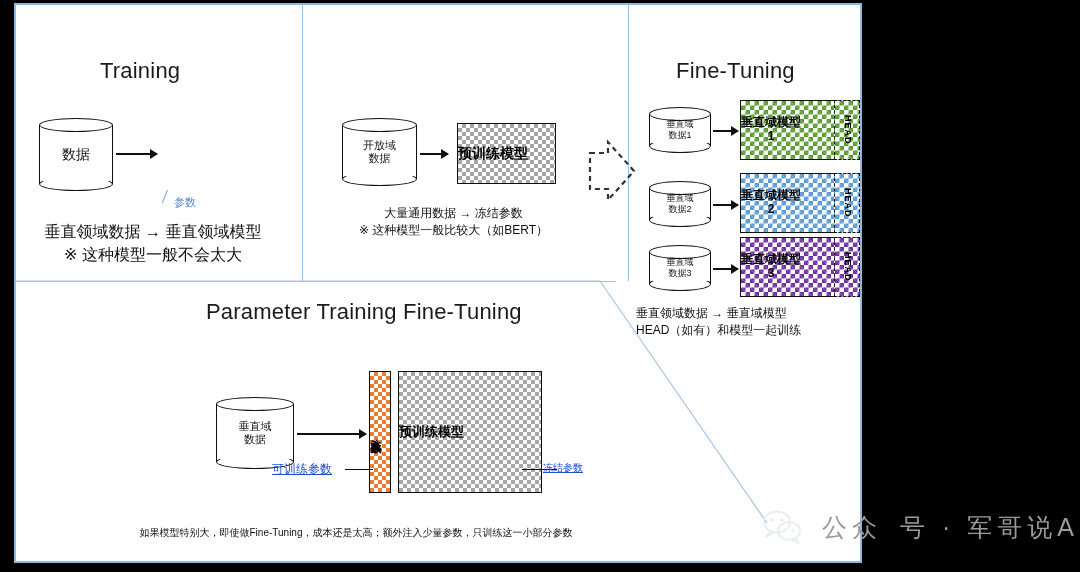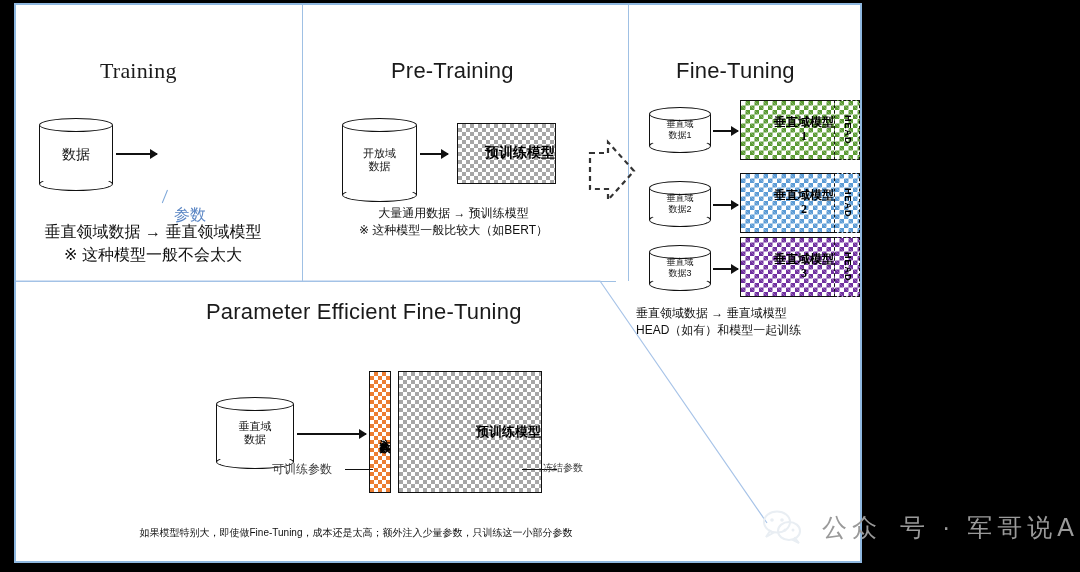--- a/index.html
+++ b/index.html
@@ -37,22 +37,22 @@
 
   
   .arrow{position:absolute;height:1.5px;background:#111;}
   .arrow::after{content:"";position:absolute;right:-1px;top:50%;
       transform:translateY(-50%);
       border-top:5px solid transparent;border-bottom:5px solid transparent;
       border-left:8px solid #111;}
 
   
   .chk{position:absolute;border:1.5px solid #111;box-sizing:border-box;
-       display:flex;align-items:center;justify-content:flex-end;
-       color:#000;font-weight:bold;text-align:center;line-height:1.15;font-family:Liberation Serif, serif;}
+       display:flex;align-items:center;justify-content:flex-start;
+       color:#000;font-weight:bold;text-align:center;line-height:1.15;}
   .chk .t{position:relative;z-index:2;white-space:pre-line;}
 
   .p-blue{background-color:#ffffff;
     background-image:
       linear-gradient(45deg,#4472c4 25%,transparent 25%,transparent 75%,#4472c4 75%),
       linear-gradient(45deg,#4472c4 25%,transparent 25%,transparent 75%,#4472c4 75%);
     background-size:10px 10px;background-position:0 0,5px 5px;}
   .p-gray{background-color:#ffffff;
     background-image:
       linear-gradient(45deg,#a6a6a6 25%,transparent 25%,transparent 75%,#a6a6a6 75%),
@@ -85,21 +85,21 @@
   .head-strip .ht{font-size:9px;font-weight:bold;color:#000;
       writing-mode:vertical-rl;letter-spacing:1px;line-height:1;z-index:2;}
 
   
   .cap{position:absolute;color:#111;line-height:1.45;white-space:pre-line;
        text-align:center;}
 
   
   .leader{position:absolute;background:#111;height:1px;}
   .leader-blue{position:absolute;background:#7da7d9;}
-  .lbl-sm{position:absolute;color:#404040;white-space:nowrap;}
+  .lbl-sm{position:absolute;color:#1d4ed8;white-space:nowrap;text-decoration:underline;}
   .lbl-blue{position:absolute;color:#5b86c4;white-space:nowrap;}
 
   
   .vtext{writing-mode:vertical-rl;font-weight:bold;color:#000;
          letter-spacing:1px;line-height:1;z-index:2;}
 
   
   .dash-arrow{position:absolute;}
 
   
@@ -115,54 +115,53 @@
 <body>
 
 <div id="root">
 
   <div id="slide">
 
     <div class="vdiv" style="left:286px;top:0;height:276px;"></div>
     <div class="vdiv" style="left:612px;top:0;height:276px;"></div>
     <div class="hdiv" style="left:0;top:276px;width:600px;"></div>
 
-    <div class="panel-title" style="left:84px;top:53px;font-family:Liberation Serif, serif;">Training</div>
+    <div class="panel-title" style="left:84px;top:53px;">Training</div>
 
     <div class="cyl" style="left:23px;top:113px;width:74px;height:73px;">
       <div class="body"></div>
       <div class="bot"></div>
       <div class="top"></div>
       <div class="lbl" style="font-size:14px;">数据</div>
     </div>
 
     <div class="arrow" style="left:100px;top:148px;width:41px;"></div>
 
     <div class="leader-blue" style="left:151px;top:185px;width:1px;height:14px;transform:rotate(22deg);transform-origin:top;"></div>
-    <div class="lbl-blue" style="left:158px;top:200px;font-size:16px;">参数</div>
+    <div class="lbl-blue" style="left:158px;top:190px;font-size:11px;">参数</div>
 
     <div class="cap" style="left:12px;top:215px;width:250px;font-size:16px;">垂直领域数据 → 垂直领域模型
 ※ 这种模型一般不会太大</div>
 
-    <div class="panel-title" style="left:375px;top:53px;">Pre-Training</div>
-
-    <div class="cyl" style="left:326px;top:113px;width:75px;height:84px;text-decoration:underline;">
+
+    <div class="cyl" style="left:326px;top:113px;width:75px;height:68px;text-decoration:underline;">
       <div class="body"></div>
       <div class="bot"></div>
       <div class="top"></div>
       <div class="lbl" style="font-size:11px;">开放域
 数据</div>
     </div>
 
     <div class="arrow" style="left:404px;top:148px;width:28px;"></div>
 
     <div class="chk p-gray" style="left:434px;top:118px;width:99px;height:61px;">
       <span class="t" style="font-size:14px;">预训练模型</span>
     </div>
 
-    <div class="cap" style="left:310px;top:200px;width:255px;font-size:12px;">大量通用数据 → 预训练模型
+    <div class="cap" style="left:310px;top:200px;width:255px;font-size:12px;">大量通用数据 → 冻结参数
 ※ 这种模型一般比较大（如BERT）</div>
 
     <svg class="dash-arrow" style="left:566px;top:133px;" width="60" height="70">
       <polygon points="8,15 26,15 26,4 52,33 26,62 26,51 8,51" fill="none" stroke="#333" stroke-width="2.2" stroke-dasharray="5,4"></polygon>
     </svg>
 
     <div class="panel-title" style="left:660px;top:53px;">Fine-Tuning</div>
 
     <div class="cyl" style="left:633px;top:102px;width:62px;height:46px;">
       <div class="body"></div>
@@ -208,21 +207,21 @@
       <span class="t" style="font-size:12px;color:#000;">垂直域模型
 3</span>
     </div>
     <div class="head-strip p-purple" style="left:818px;top:232px;width:26px;height:60px;">
       <span class="ht">HEAD</span>
     </div>
 
     <div class="cap" style="left:620px;top:300px;width:230px;font-size:12px;text-align:left;">垂直领域数据 → 垂直域模型
 HEAD（如有）和模型一起训练</div>
 
-    <div class="panel-title" style="left:190px;top:294px;">Parameter Efficient Fine-Tuning</div>
+    <div class="panel-title" style="left:190px;top:294px;">Parameter Training Fine-Tuning</div>
 
     <div class="cyl" style="left:200px;top:392px;width:78px;height:72px;">
       <div class="body"></div>
       <div class="bot"></div>
       <div class="top"></div>
       <div class="lbl" style="font-size:11px;">垂直域
 数据</div>
     </div>
 
     <div class="arrow" style="left:281px;top:428px;width:69px;"></div>

